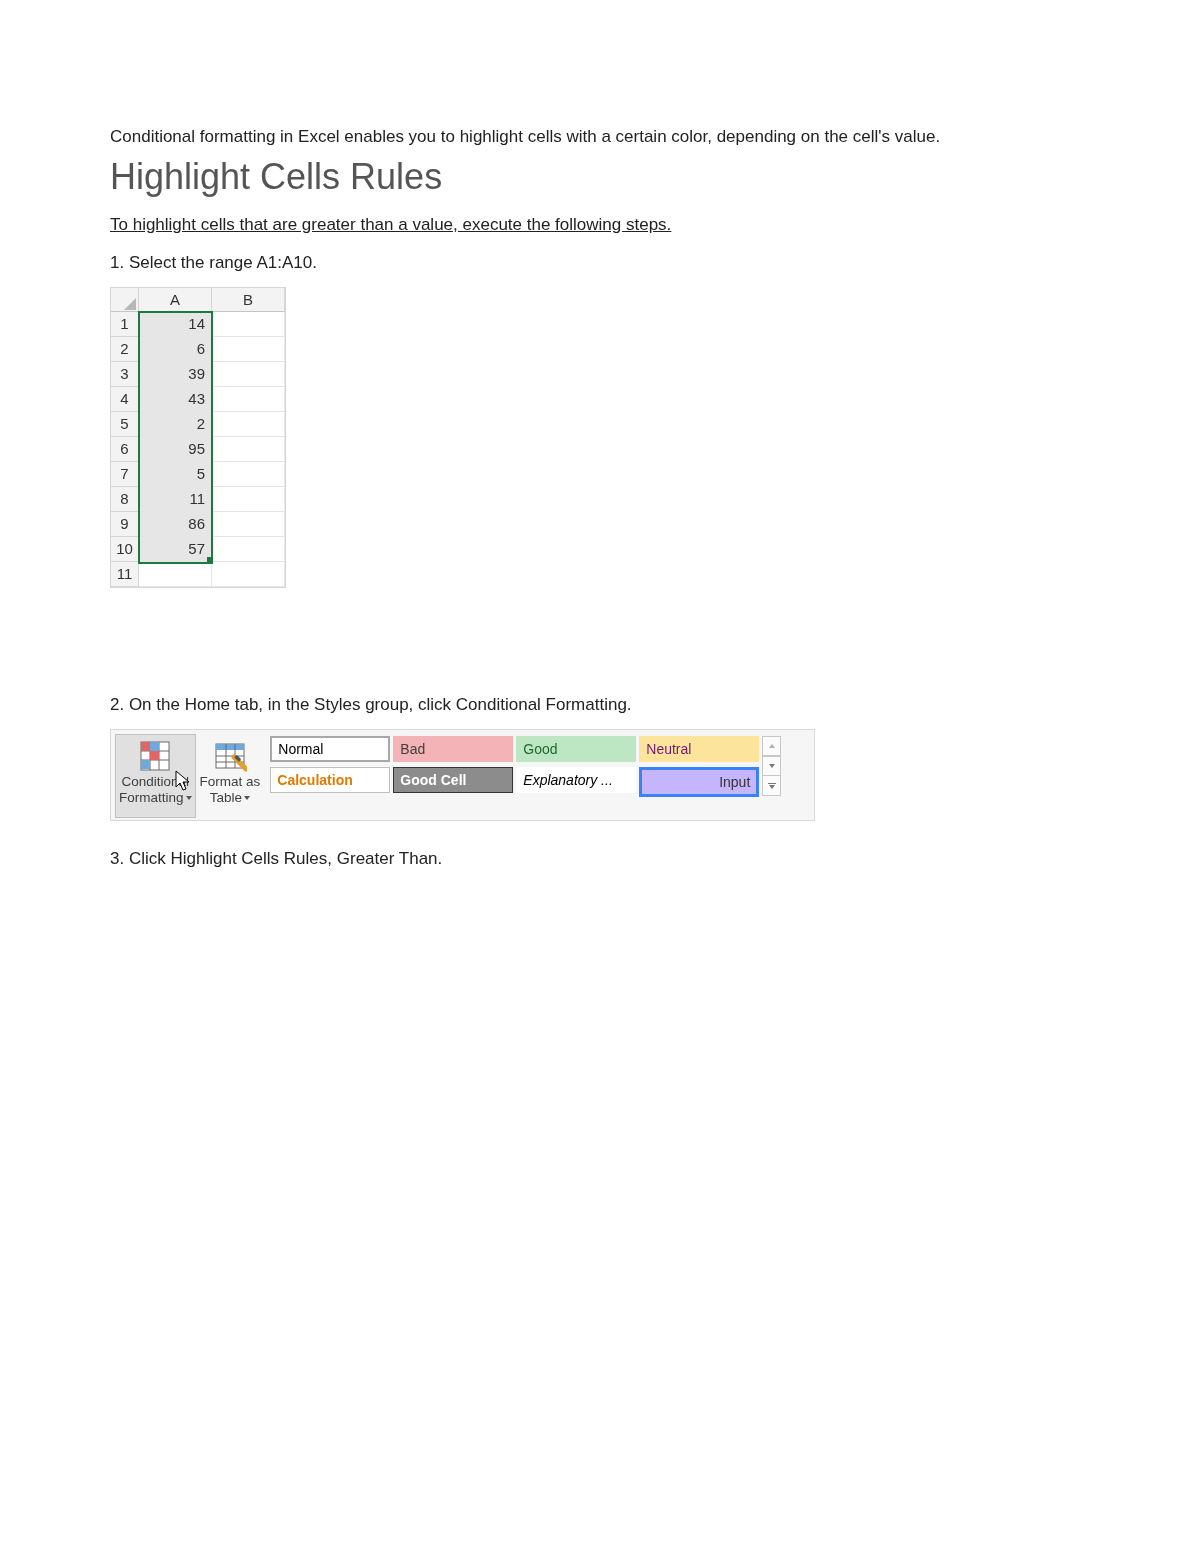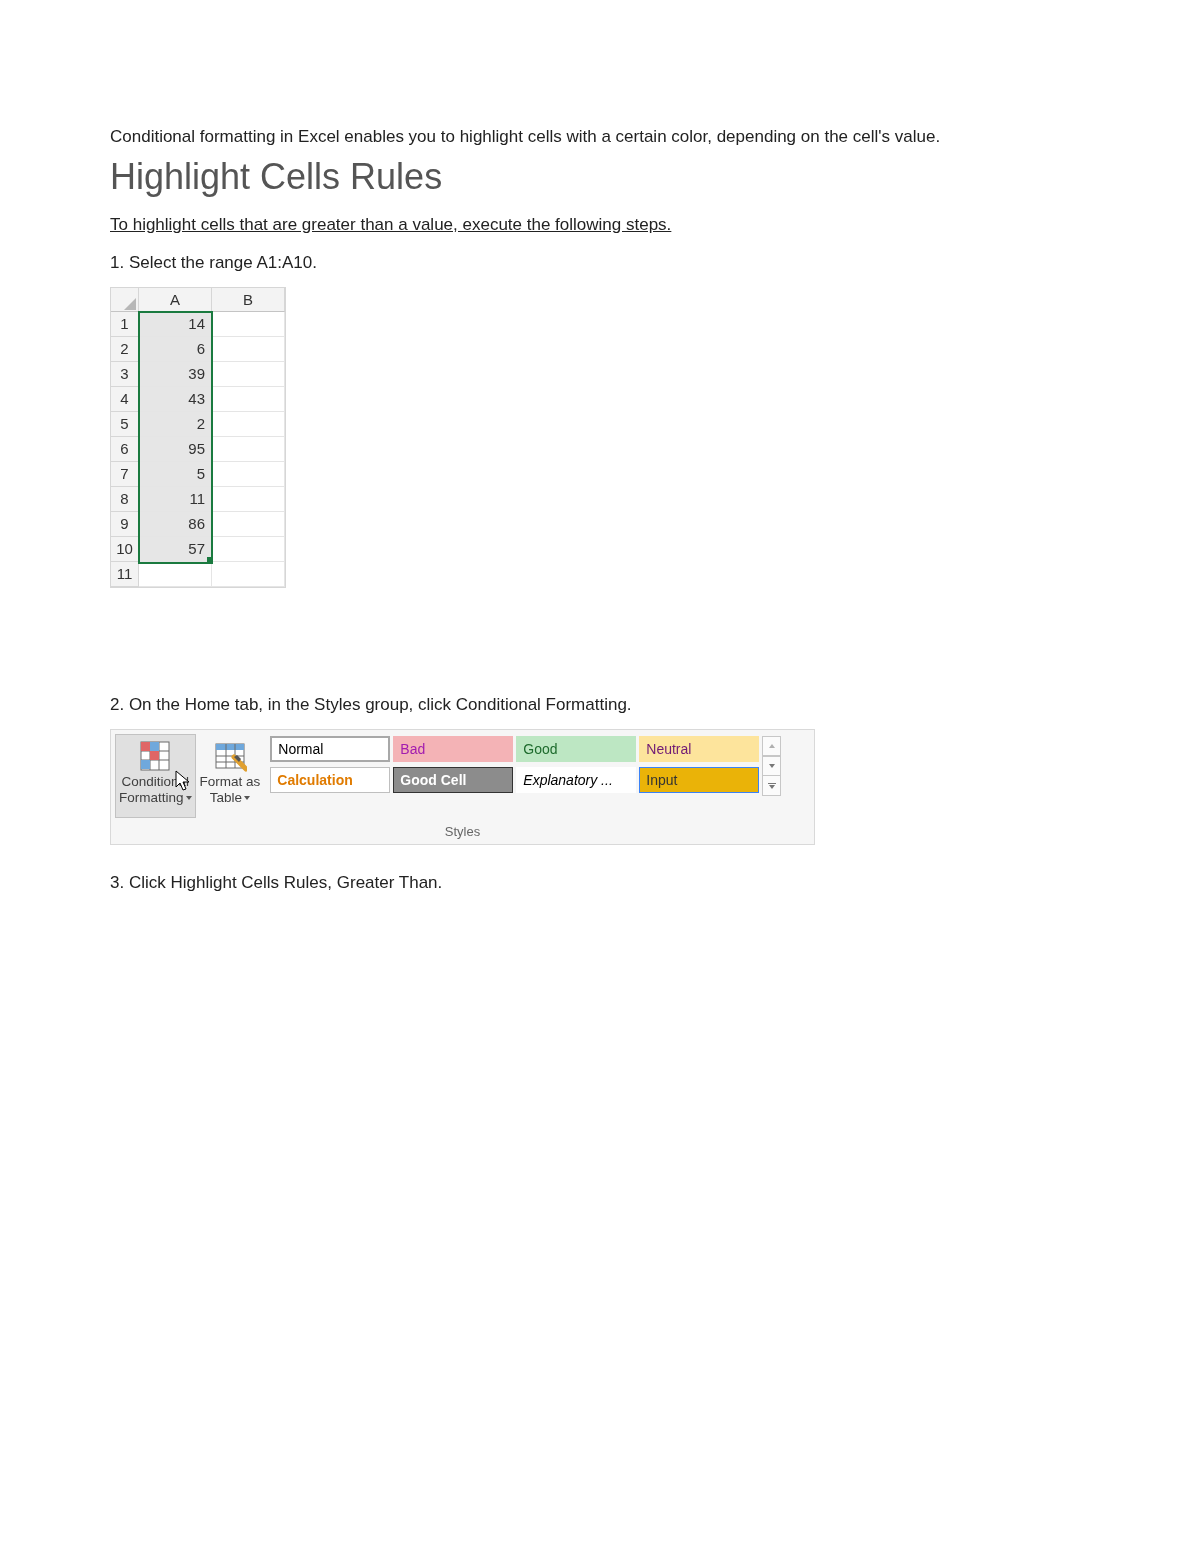--- a/index.html
+++ b/index.html
@@ -180,27 +180,27 @@
   overflow: hidden;
 }
 .chip-normal {
   border: 2px solid #a8a8a8;
   background: #fff;
   color: #000;
   font-weight: 500;
   height: 22px;
   line-height: 22px;
 }
-.chip-bad { background: #f4b3b6; color: #a21caf; }
+.chip-bad { background: #f4b3b6; color: #404040; }
 .chip-good { background: #bde7c3; color: #1e6b2d; }
 .chip-neutral { background: #fde49c; color: #701a75; }
 .chip-calc { background: #fff; border: 1px solid #bfbfbf; color: #e07b00; font-weight: bold; }
 .chip-check { background: #8c8c8c; color: #fff; border: 1px solid #333; font-weight: bold; }
 .chip-explain { background: #fff; color: #000000; font-style: italic; }
-.chip-input { background: #eab308; border: 1px solid #3b82f6; color: #333; }
+.chip-input { background: #c4b5fd; border: 3px solid #3b82f6; color: #333; text-align: right; }
 .gallery-spin {
   display: flex;
   flex-direction: column;
   margin-left: 3px;
   margin-top: 2px;
 }
 .spin-btn {
   width: 17px;
   height: 18px;
   border: 1px solid #c7c7c7;
@@ -393,18 +393,17 @@
           </div>
         <div class="spin-btn">
             <div class="spin-tri-dn"></div>
           </div>
         <div class="spin-btn spin-more">
           <div class="spin-bar"></div>
           <div class="spin-tri-dn"></div>
         </div>
       </div>
     </div>
-    <div class="ribbon-footer">Styles</div>
   </div>
 
   <p class="step step3">3. Click Highlight Cells Rules, Greater Than.</p>
 
 </div>
 
 </body></html>

